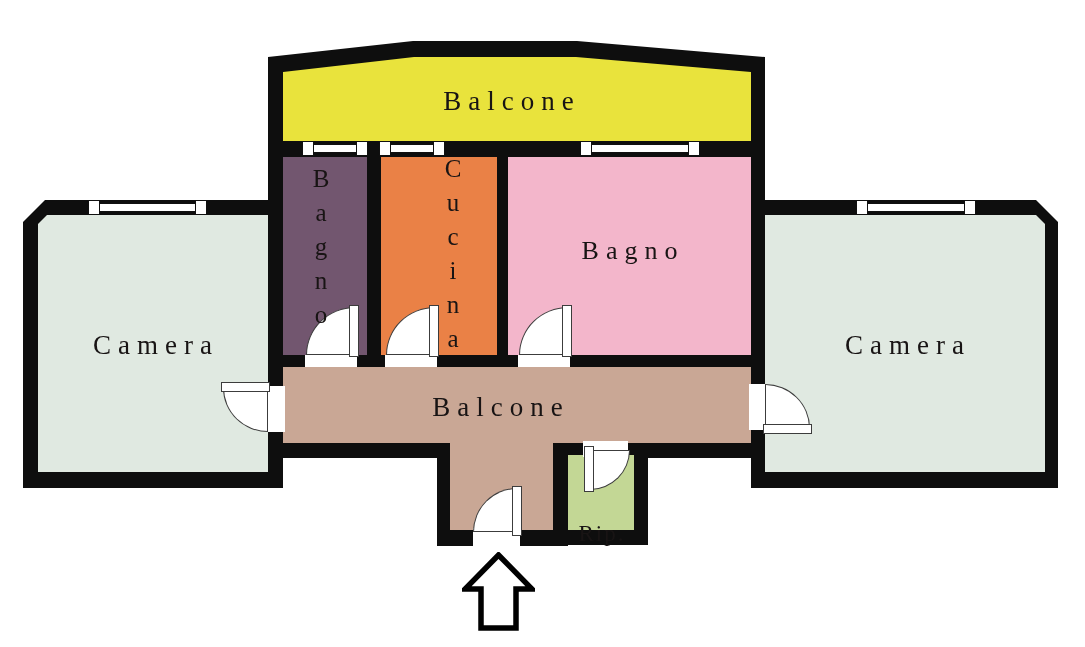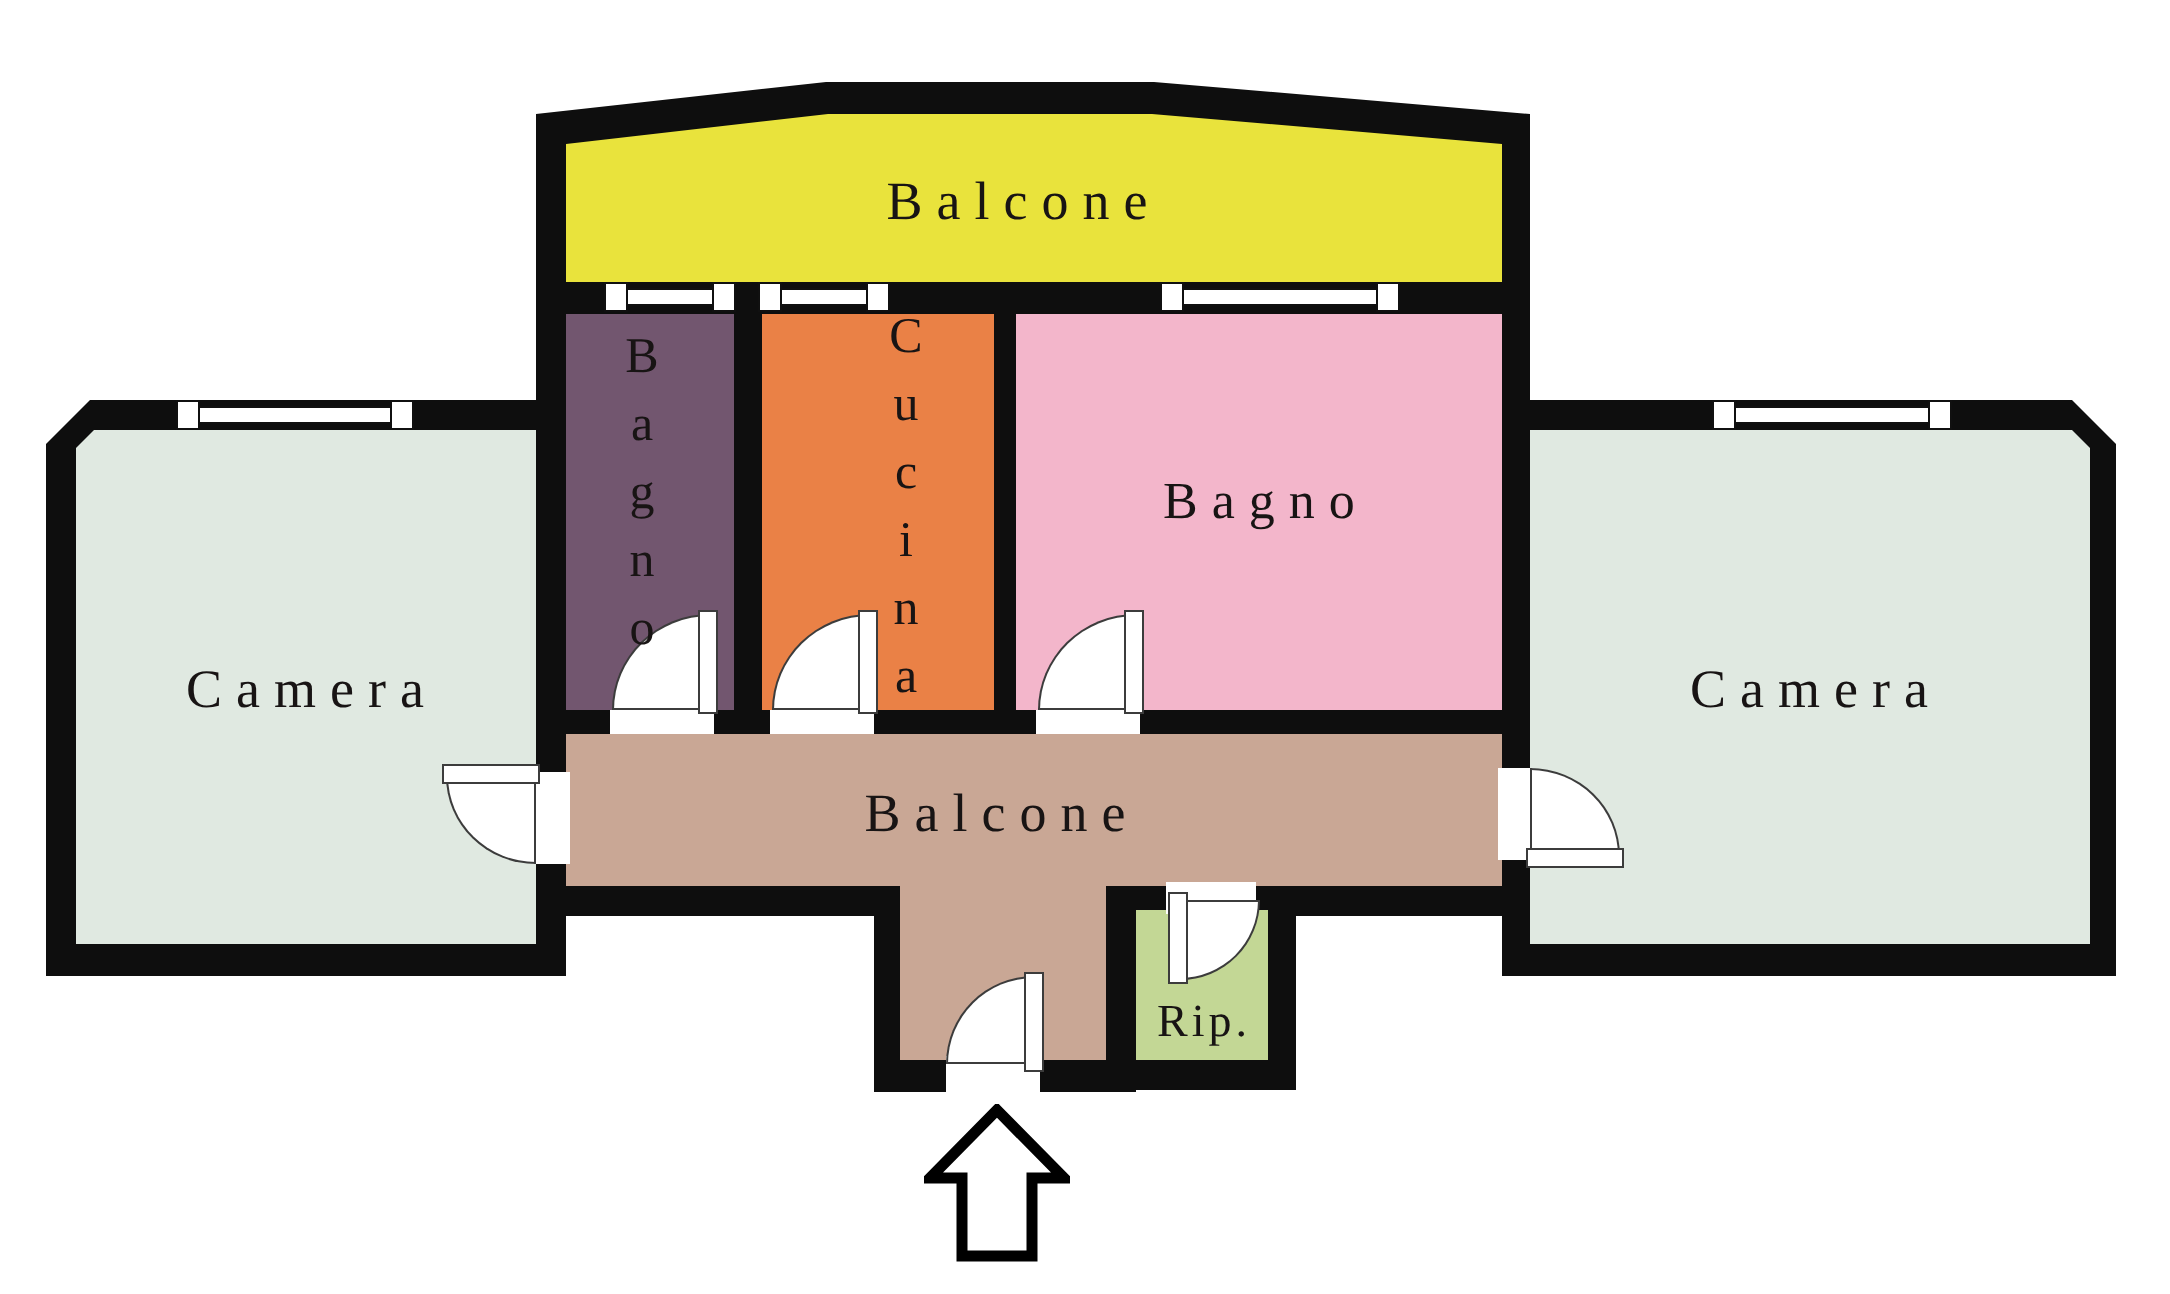--- a/index.html
+++ b/index.html
@@ -133,21 +133,21 @@
   <div class="pie tl" style="left:473px;top:488px;width:44px;height:44px;"></div>
   <div class="leaf" style="left:512px;top:486px;width:10px;height:50px;"></div>
 
   <div class="label" style="left:512px;top:101px;">Balcone</div>
   <div class="vlabel" style="left:321px;top:165px;">Bagno</div>
   <div class="vlabel" style="left:453px;top:155px;">Cucina</div>
   <div class="label" style="left:633px;top:251px;font-size:26px;">Bagno</div>
   <div class="label" style="left:156px;top:345px;">Camera</div>
   <div class="label" style="left:908px;top:345px;">Camera</div>
   <div class="label" style="left:501px;top:407px;">Balcone</div>
-  <div class="label small" style="left:602px;top:511px;">Rip.</div>
+  <div class="label small" style="left:602px;top:534px;">Rip.</div>
 
   <div class="abs" style="left:462px;top:552px;width:73px;height:79px;">
     <svg width="73" height="79" viewBox="0 0 73 79">
       <path d="M36.5 3 L70 37 L54 37 L54 76 L19 76 L19 37 L3 37 Z" fill="#ffffff" stroke="#000000" stroke-width="5.5" stroke-linejoin="miter"></path>
     </svg>
   </div>
 
 </div>
 
 </body></html>

